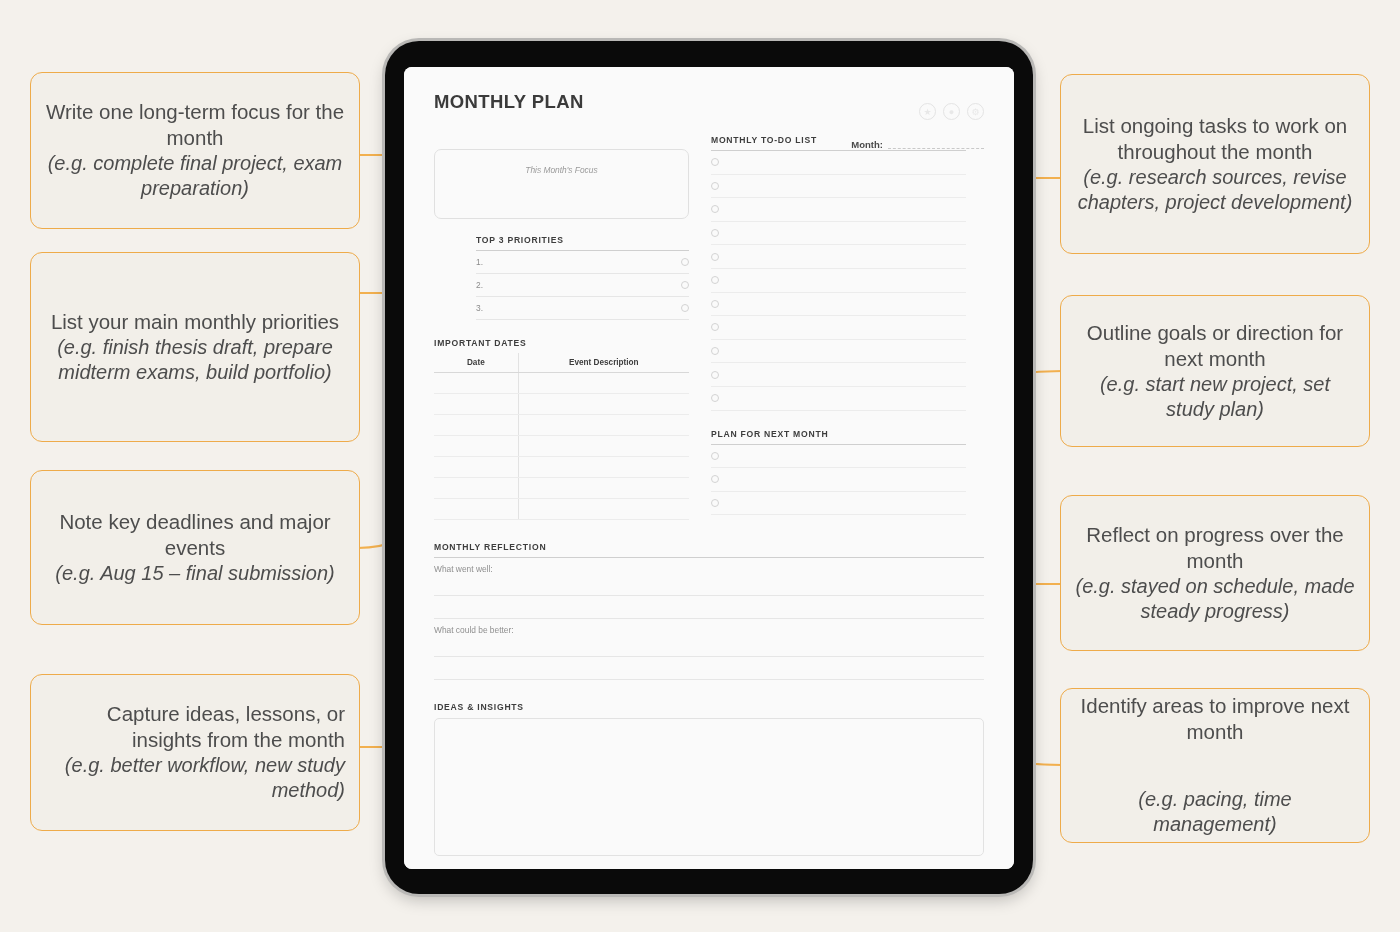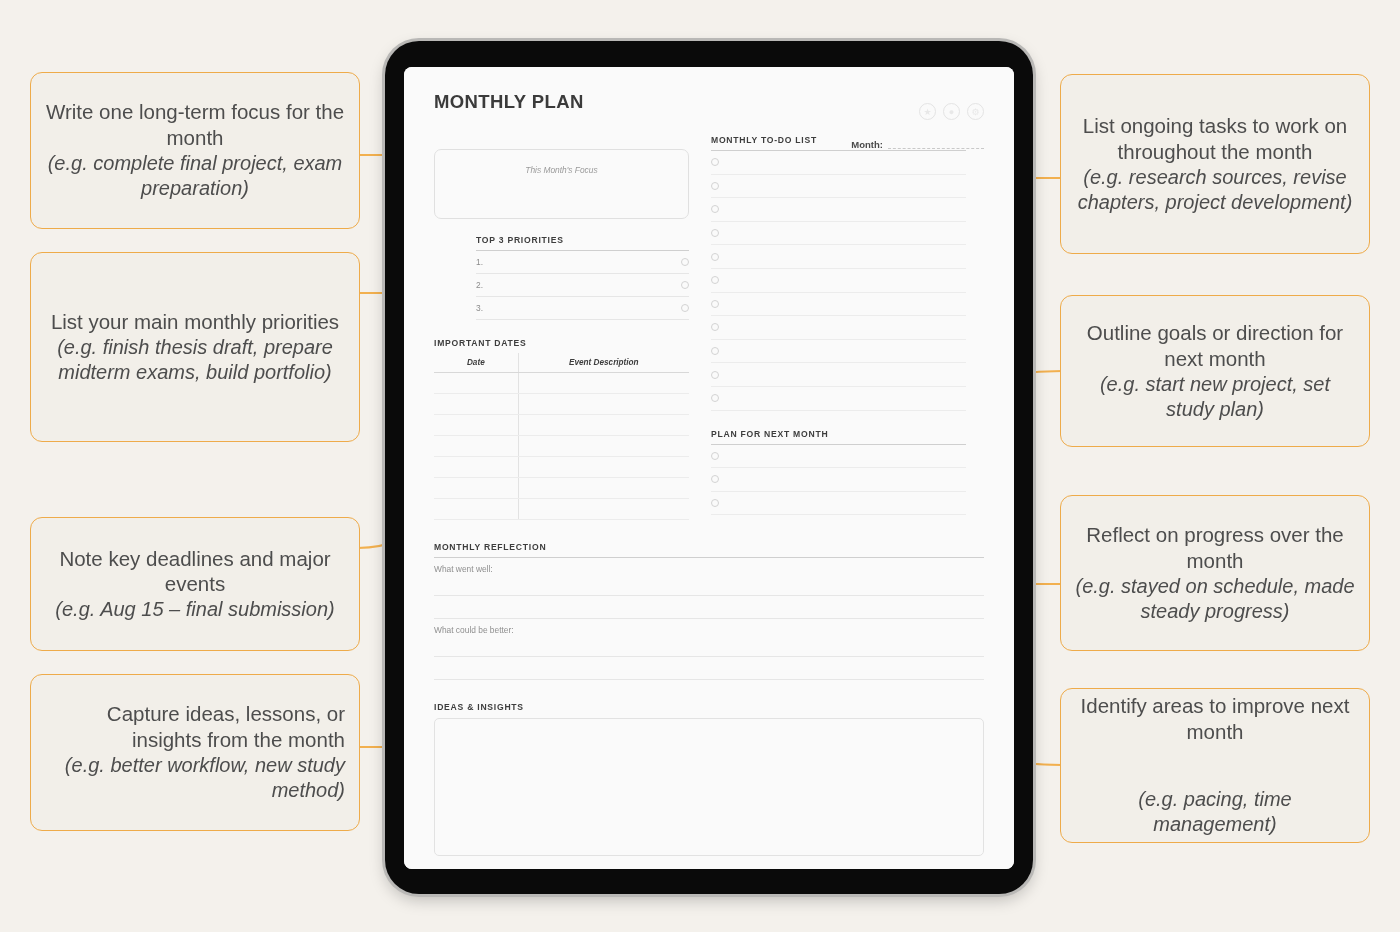--- a/index.html
+++ b/index.html
@@ -157,21 +157,20 @@
     border: 1px solid #d3d3d3;
     flex: none;
   }
 
   
   .dates-wrap { margin-top: 18px; }
   .dates-table {
     width: 100%;
     border-collapse: collapse;
     margin-top: 5px;
-    font-style: italic;
   }
   .dates-table th {
     font-size: 8.2px;
     font-weight: bold;
     color: #3d3d3d;
     padding: 5px 0;
     border-bottom: 1px solid #d8d8d8;
   }
   .dates-table th.th-date { width: 33%; border-right: 1px solid #e2e2e2; }
   .dates-table td {
@@ -257,21 +256,21 @@
   <div class="callout" style="left:30px; top:72px; width:330px; height:157px;">
     <div class="c-main">Write one long-term focus for the month</div>
     <div class="c-eg">(e.g. complete final project, exam preparation)</div>
   </div>
 
   <div class="callout" style="left:30px; top:252px; width:330px; height:190px;">
     <div class="c-main">List your main monthly priorities</div>
     <div class="c-eg">(e.g. finish thesis draft, prepare midterm exams, build portfolio)</div>
   </div>
 
-  <div class="callout" style="left:30px; top:470px; width:330px; height:134px;margin-top:47px;">
+  <div class="callout" style="left:30px; top:470px; width:330px; height:155px;">
     <div class="c-main">Note key deadlines and major events</div>
     <div class="c-eg">(e.g. Aug 15 – final submission)</div>
   </div>
 
   <div class="callout" style="left:30px; top:674px; width:330px; height:157px;text-align:right;">
     <div class="c-main">Capture ideas, lessons, or insights from the month</div>
     <div class="c-eg">(e.g. better workflow, new study method)</div>
   </div>
 
   <div class="callout" style="left:1060px; top:74px; width:310px; height:180px;">

